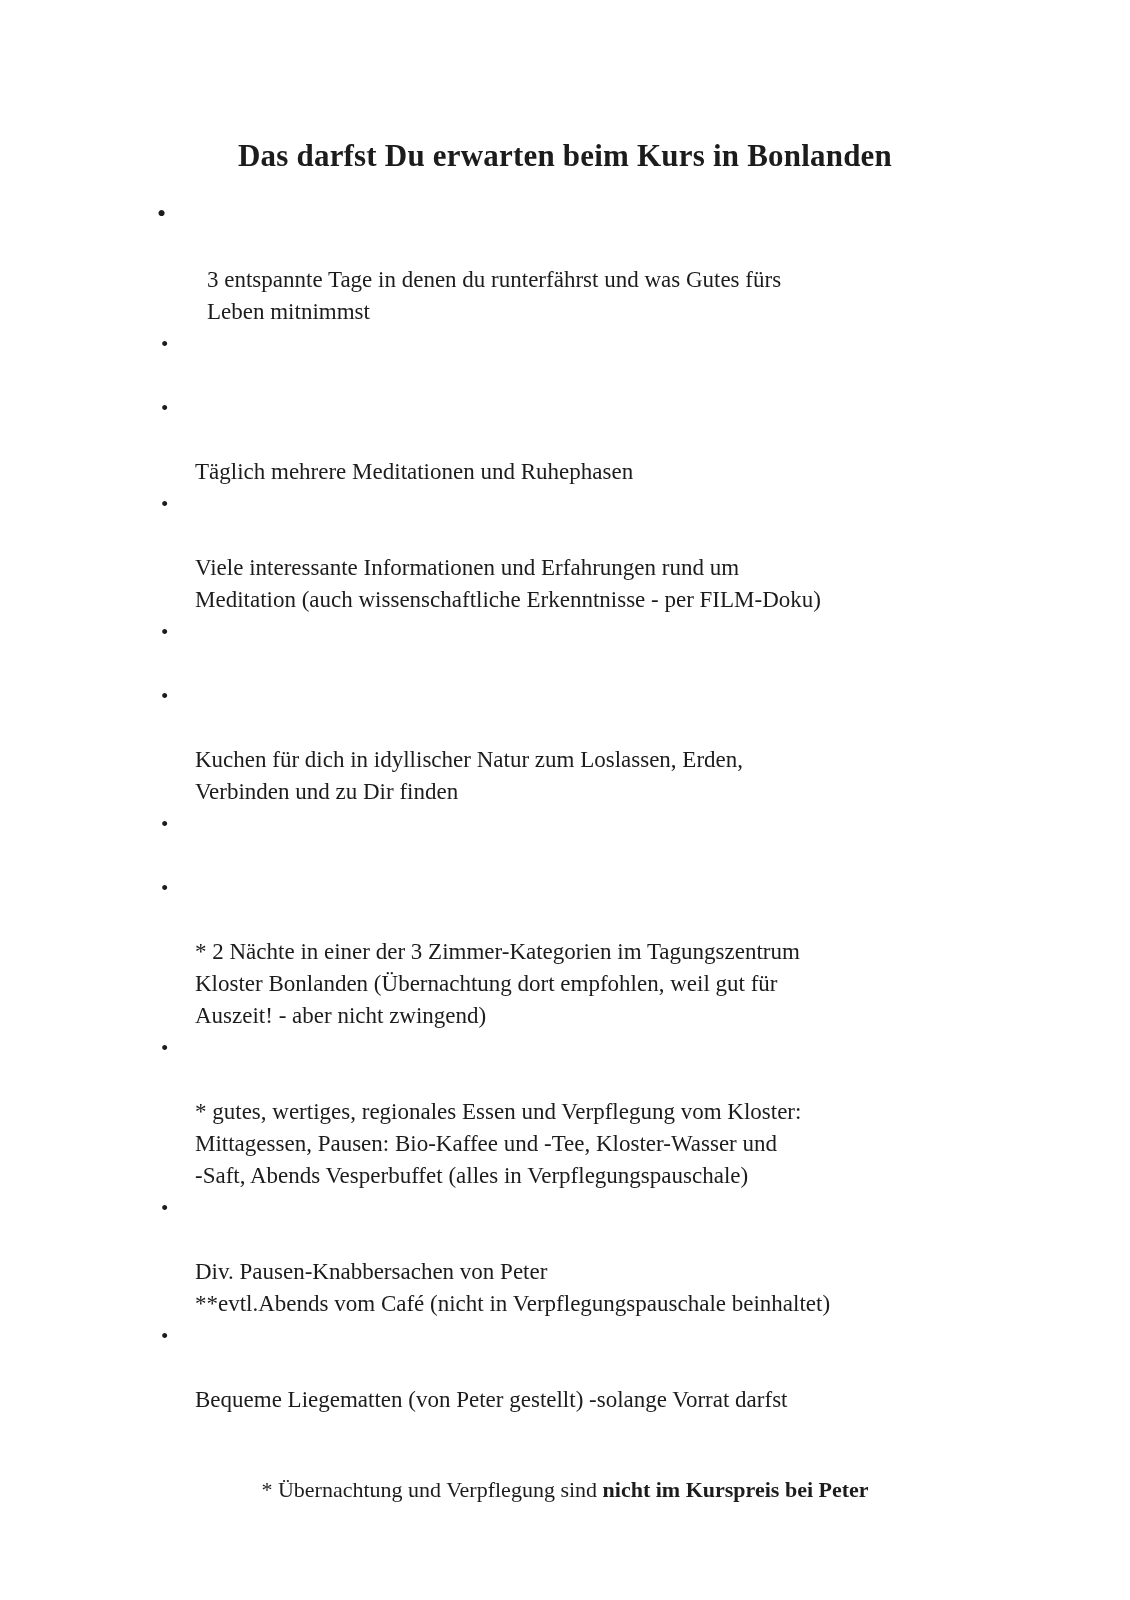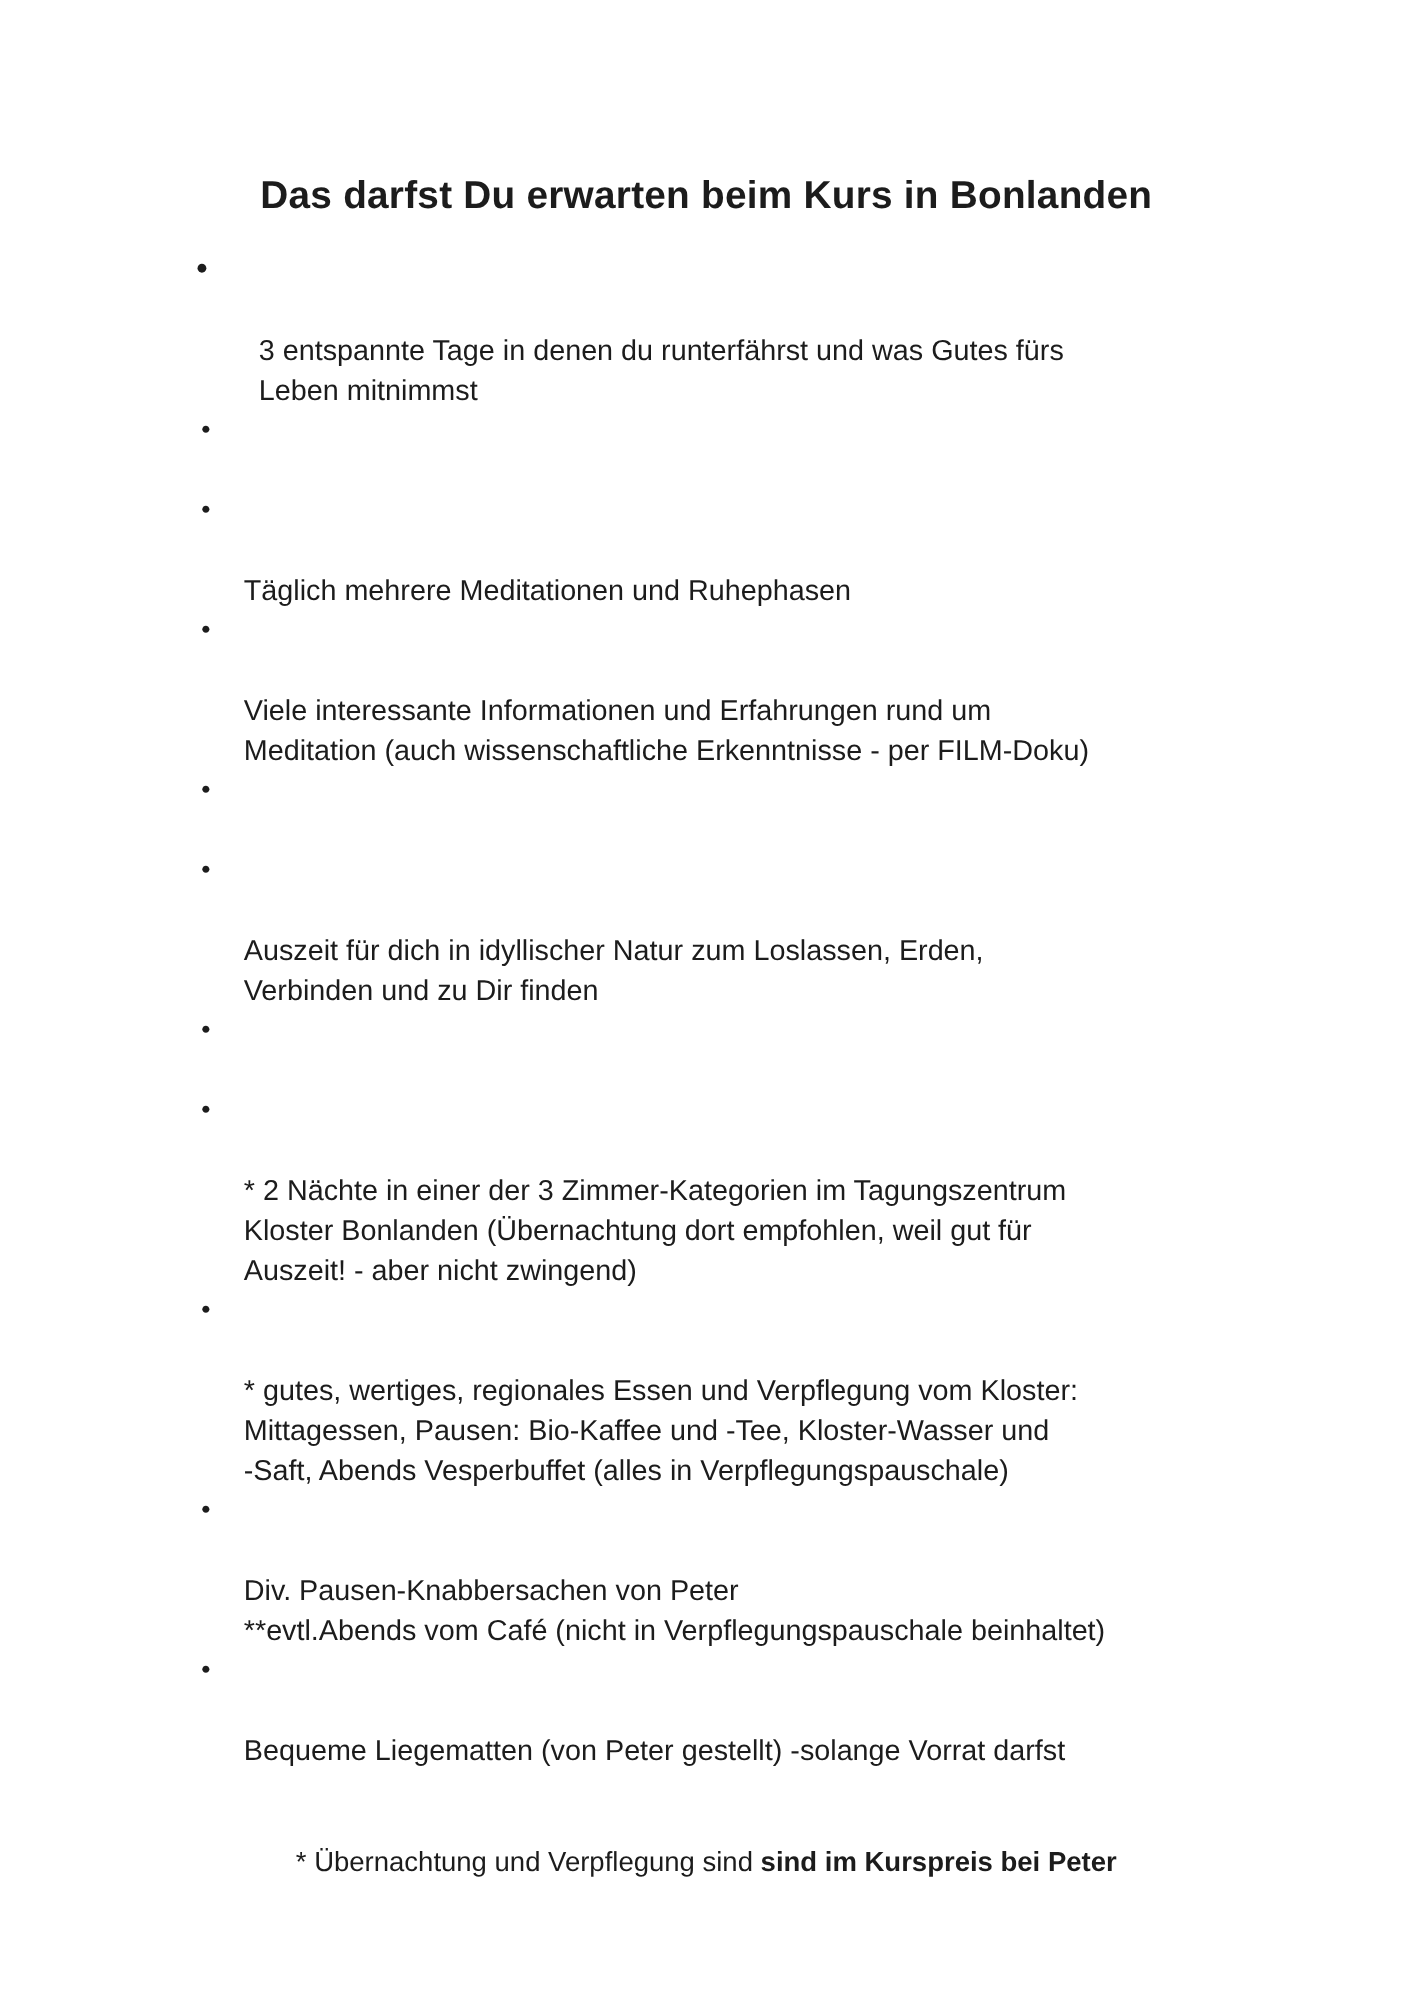--- a/index.html
+++ b/index.html
@@ -1,19 +1,19 @@
 <!DOCTYPE html>
 <html lang="de" style="--text-color: #1c1c1c; --bg-color: #ffffff;"><head>
 <meta charset="utf-8">
 <style>
   :root {
     --text-color: #1c1c1c;
     --bg-color: #ffffff;
   }
-  * { box-sizing: border-box; }
+  * { box-sizing: border-box; font-family: Liberation Serif, serif; }
   html, body { margin: 0; padding: 0; }
   body {
     width: 1130px;
     height: 1600px;
     background: var(--bg-color);
     color: var(--text-color);
     font-family: "Liberation Sans", "DejaVu Sans", sans-serif;
     overflow: hidden;
   }
   .page {
@@ -84,21 +84,21 @@
     <li class="li">
       <span class="bullet">•</span>
       <span class="li-text">Viele interessante Informationen und Erfahrungen rund um
 Meditation (auch wissenschaftliche Erkenntnisse - per FILM-Doku)</span>
     </li>
     <li class="li">
       <span class="bullet">•</span>
     </li>
     <li class="li">
       <span class="bullet">•</span>
-      <span class="li-text">Auszeit für dich in idyllischer Natur zum Loslassen, Erden,
+      <span class="li-text">Kuchen für dich in idyllischer Natur zum Loslassen, Erden,
 Verbinden und zu Dir finden</span>
     </li>
     <li class="li">
       <span class="bullet">•</span>
     </li>
     <li class="li">
       <span class="bullet">•</span>
       <span class="li-text">* 2 Nächte in einer der 3 Zimmer-Kategorien im Tagungszentrum
 Kloster Bonlanden (Übernachtung dort empfohlen, weil gut für
 Auszeit! - aber nicht zwingend)</span>
@@ -114,17 +114,17 @@
       <span class="li-text">Div. Pausen-Knabbersachen von Peter
 **evtl.Abends vom Café (nicht in Verpflegungspauschale beinhaltet)</span>
     </li>
     <li class="li">
       <span class="bullet">•</span>
       <span class="li-text">Bequeme Liegematten (von Peter gestellt) -solange Vorrat darfst</span>
     </li>
   </ul>
 
   <div class="center-block note">
-    <div class="line"><span>* Übernachtung und Verpflegung sind </span><strong>sind im Kurspreis bei Peter</strong></div>
+    <div class="line"><span>* Übernachtung und Verpflegung sind </span><strong>nicht im Kurspreis bei Peter</strong></div>
 
   </div>
 
 </div>
 
 </body></html>

